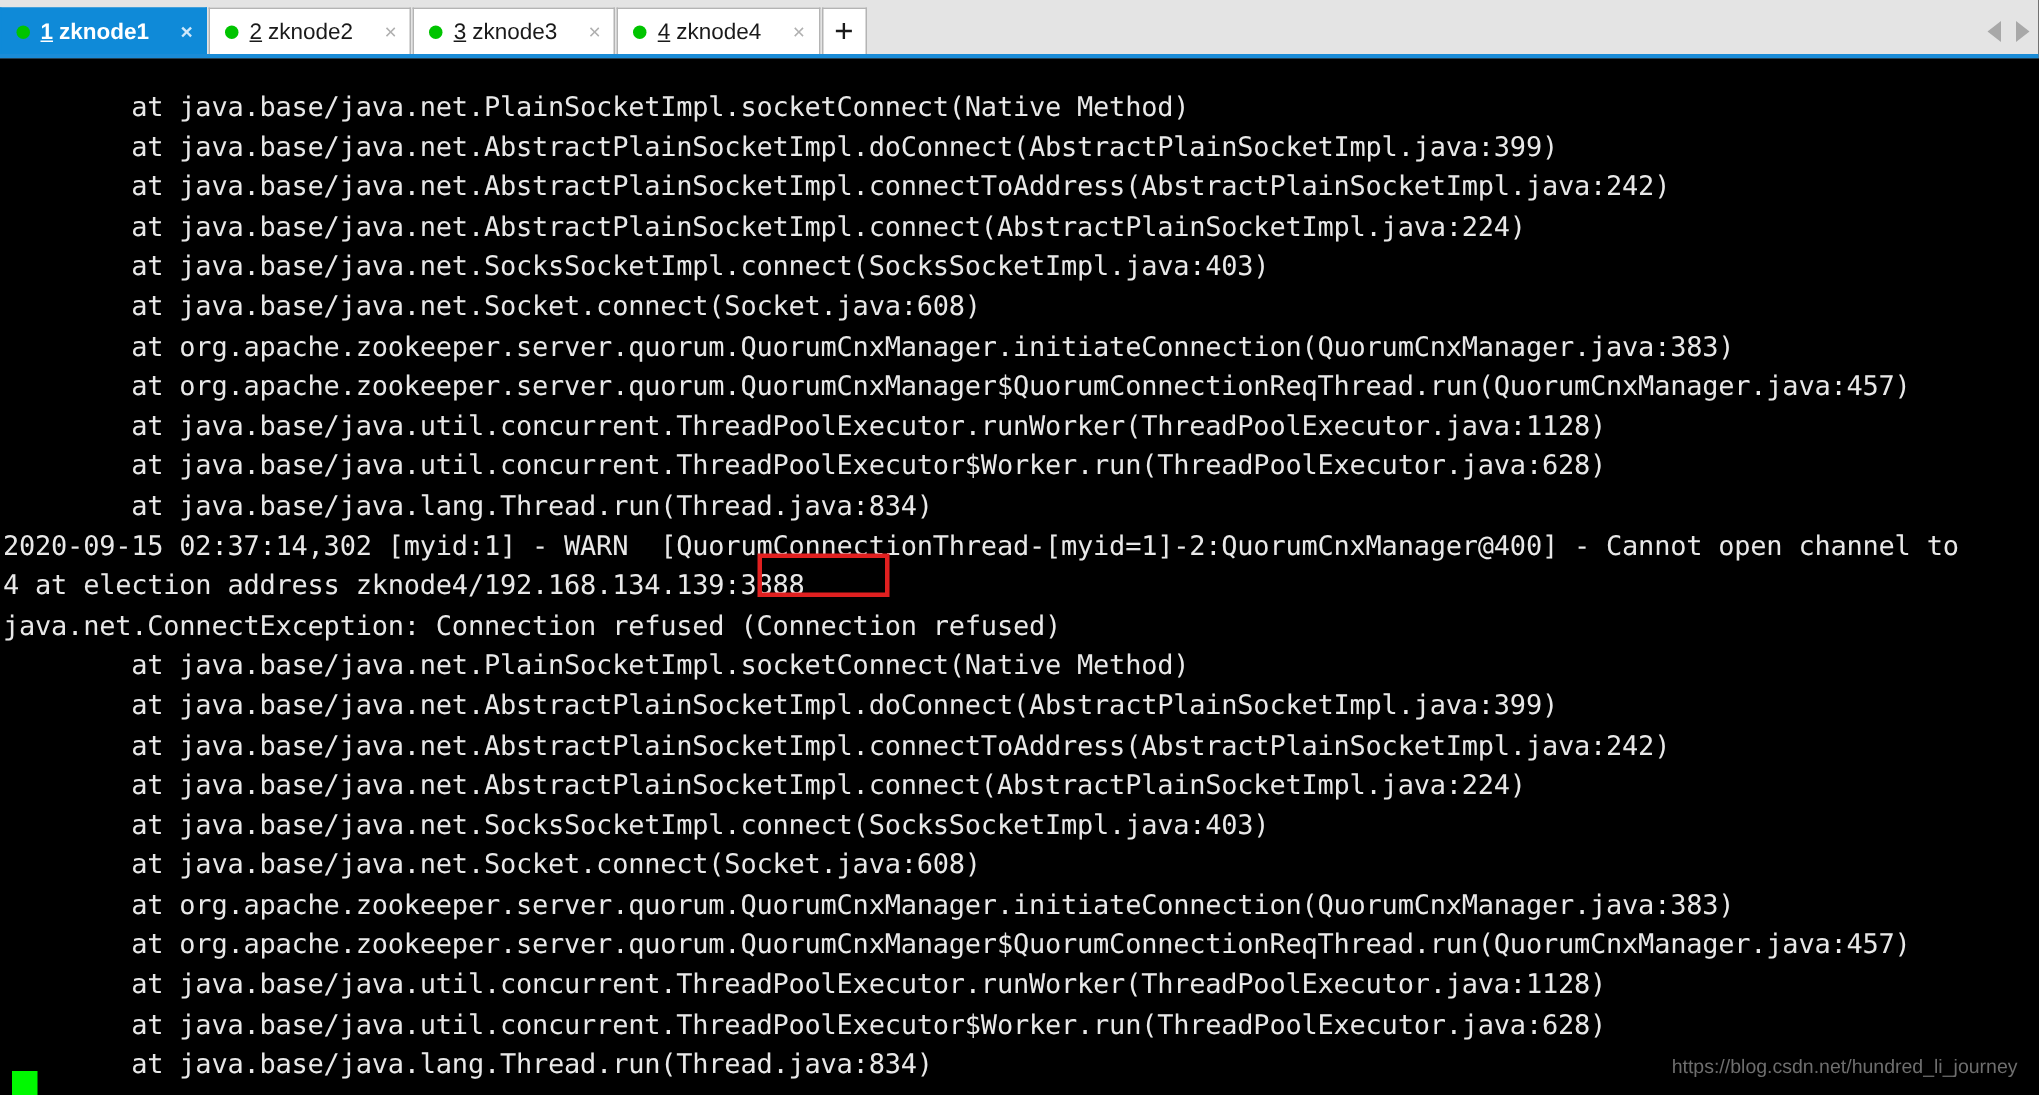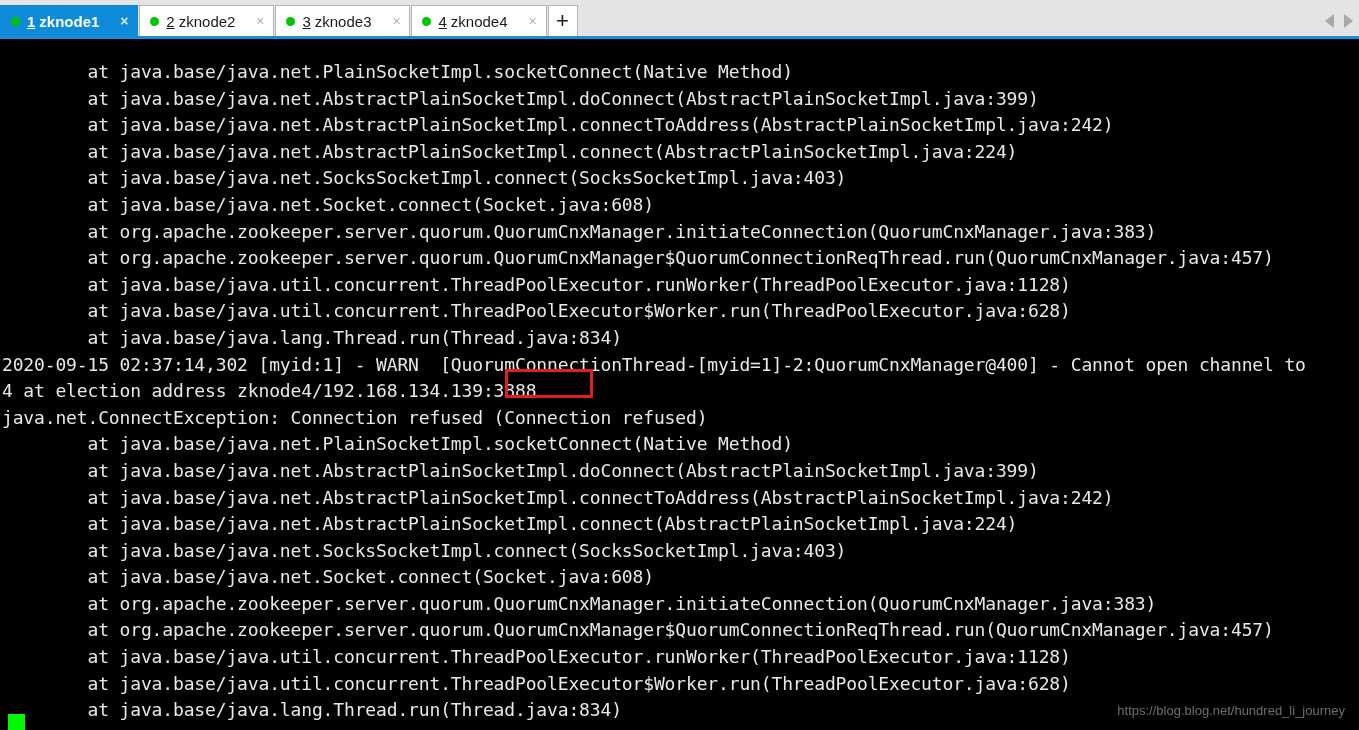--- a/index.html
+++ b/index.html
@@ -192,14 +192,14 @@
   <div id="tabnav">
     <span class="navarrow left"></span>
     <span class="navarrow right"></span>
   </div>
 </div>
 
 <div id="terminal" style="background: rgb(0, 0, 0);">
   <div id="lines" style="color: rgb(232, 232, 232);"><div class="line">        at java.base/java.net.PlainSocketImpl.socketConnect(Native Method)</div><div class="line">        at java.base/java.net.AbstractPlainSocketImpl.doConnect(AbstractPlainSocketImpl.java:399)</div><div class="line">        at java.base/java.net.AbstractPlainSocketImpl.connectToAddress(AbstractPlainSocketImpl.java:242)</div><div class="line">        at java.base/java.net.AbstractPlainSocketImpl.connect(AbstractPlainSocketImpl.java:224)</div><div class="line">        at java.base/java.net.SocksSocketImpl.connect(SocksSocketImpl.java:403)</div><div class="line">        at java.base/java.net.Socket.connect(Socket.java:608)</div><div class="line">        at org.apache.zookeeper.server.quorum.QuorumCnxManager.initiateConnection(QuorumCnxManager.java:383)</div><div class="line">        at org.apache.zookeeper.server.quorum.QuorumCnxManager$QuorumConnectionReqThread.run(QuorumCnxManager.java:457)</div><div class="line">        at java.base/java.util.concurrent.ThreadPoolExecutor.runWorker(ThreadPoolExecutor.java:1128)</div><div class="line">        at java.base/java.util.concurrent.ThreadPoolExecutor$Worker.run(ThreadPoolExecutor.java:628)</div><div class="line">        at java.base/java.lang.Thread.run(Thread.java:834)</div><div class="line">2020-09-15 02:37:14,302 [myid:1] - WARN  [QuorumConnectionThread-[myid=1]-2:QuorumCnxManager@400] - Cannot open channel to</div><div class="line">4 at election address zknode4/192.168.134.139:3888</div><div class="line">java.net.ConnectException: Connection refused (Connection refused)</div><div class="line">        at java.base/java.net.PlainSocketImpl.socketConnect(Native Method)</div><div class="line">        at java.base/java.net.AbstractPlainSocketImpl.doConnect(AbstractPlainSocketImpl.java:399)</div><div class="line">        at java.base/java.net.AbstractPlainSocketImpl.connectToAddress(AbstractPlainSocketImpl.java:242)</div><div class="line">        at java.base/java.net.AbstractPlainSocketImpl.connect(AbstractPlainSocketImpl.java:224)</div><div class="line">        at java.base/java.net.SocksSocketImpl.connect(SocksSocketImpl.java:403)</div><div class="line">        at java.base/java.net.Socket.connect(Socket.java:608)</div><div class="line">        at org.apache.zookeeper.server.quorum.QuorumCnxManager.initiateConnection(QuorumCnxManager.java:383)</div><div class="line">        at org.apache.zookeeper.server.quorum.QuorumCnxManager$QuorumConnectionReqThread.run(QuorumCnxManager.java:457)</div><div class="line">        at java.base/java.util.concurrent.ThreadPoolExecutor.runWorker(ThreadPoolExecutor.java:1128)</div><div class="line">        at java.base/java.util.concurrent.ThreadPoolExecutor$Worker.run(ThreadPoolExecutor.java:628)</div><div class="line">        at java.base/java.lang.Thread.run(Thread.java:834)</div></div>
   <div id="portbox" style="border-color: rgb(224, 32, 32);"></div>
   <div id="cursor" style="background: rgb(0, 249, 0);"></div>
-  <div id="watermark">https://blog.blog.net/hundred_li_journey</div>
+  <div id="watermark">https://blog.csdn.net/hundred_li_journey</div>
 </div>
 
 </body></html>

